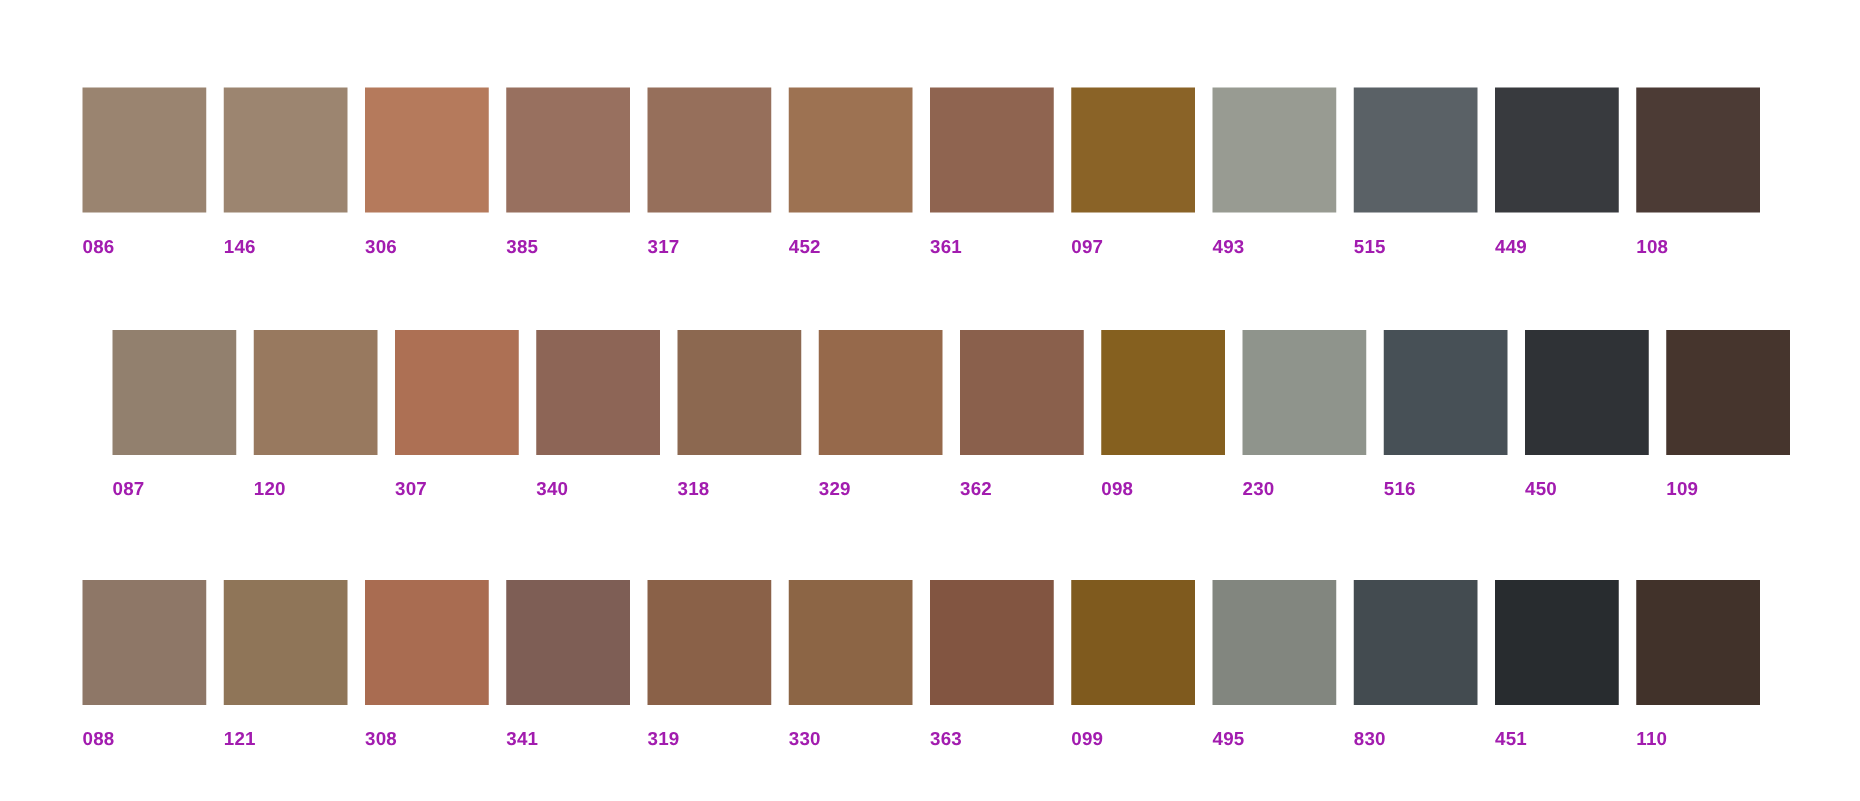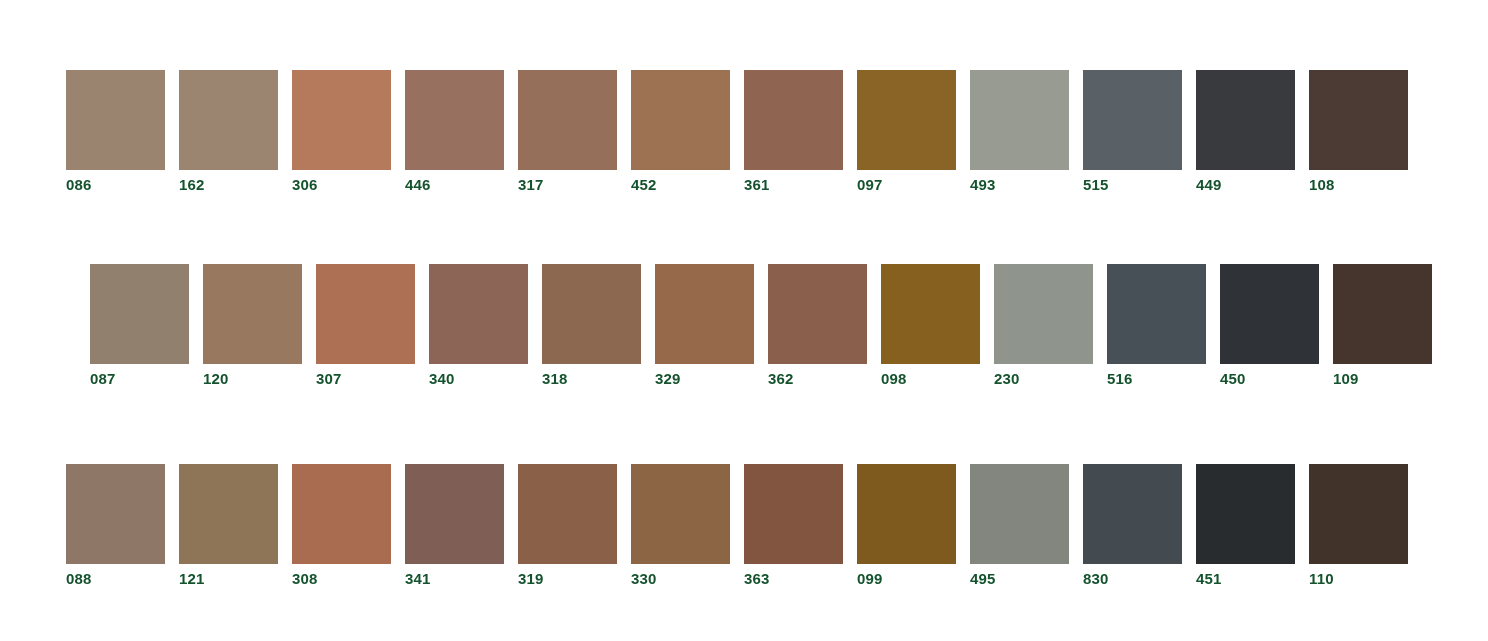--- a/index.html
+++ b/index.html
@@ -40,50 +40,50 @@
   }
   .swatch-cell:last-child { margin-right: 0; }
 
   .swatch-chip {
     width: 99px;
     height: 100px;
     display: block;
     box-sizing: border-box;
   }
   .swatch-label {
-    margin-top: 6px;
+    margin-top: 19px;
     font-size: 15px;
     font-weight: bold;
     line-height: 18px;
-    color: #14532d;
+    color: #a21caf;
     letter-spacing: 0.2px;
     font-family: "Liberation Sans", sans-serif;
     white-space: nowrap;
   }
 </style>
 </head>
 <body>
 
 <div id="swatch-sheet">
   <div class="swatch-row" id="swatch-row-0">
       <div class="swatch-cell">
         <div class="swatch-chip" style="background-color: rgb(154, 132, 112);"></div>
         <div class="swatch-label">086</div>
       </div>
       <div class="swatch-cell">
         <div class="swatch-chip" style="background-color: rgb(156, 133, 112);"></div>
-        <div class="swatch-label">162</div>
+        <div class="swatch-label">146</div>
       </div>
       <div class="swatch-cell">
         <div class="swatch-chip" style="background-color: rgb(181, 122, 92);"></div>
         <div class="swatch-label">306</div>
       </div>
       <div class="swatch-cell">
         <div class="swatch-chip" style="background-color: rgb(152, 112, 95);"></div>
-        <div class="swatch-label">446</div>
+        <div class="swatch-label">385</div>
       </div>
       <div class="swatch-cell">
         <div class="swatch-chip" style="background-color: rgb(150, 111, 91);"></div>
         <div class="swatch-label">317</div>
       </div>
       <div class="swatch-cell">
         <div class="swatch-chip" style="background-color: rgb(157, 114, 82);"></div>
         <div class="swatch-label">452</div>
       </div>
       <div class="swatch-cell">

